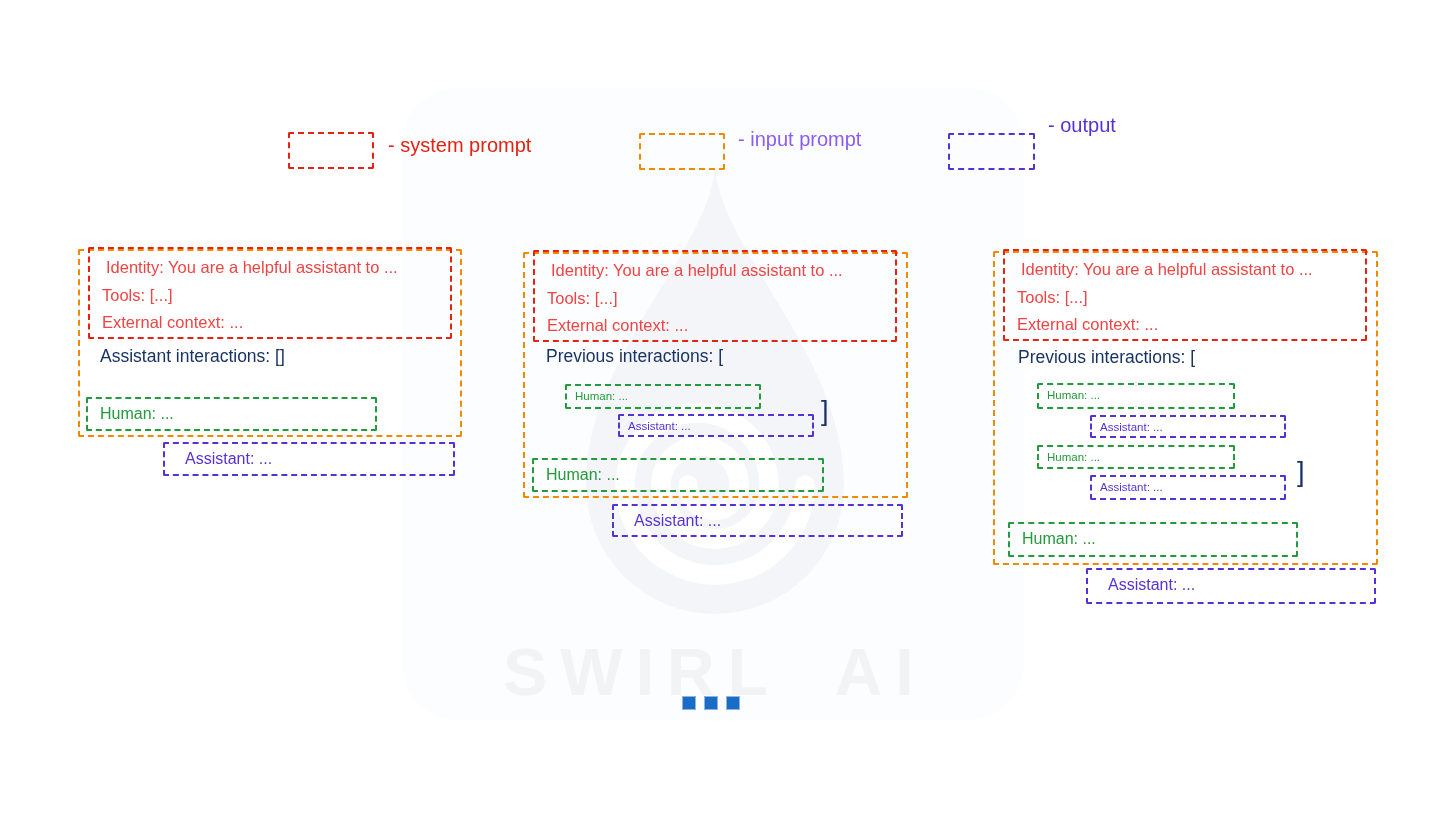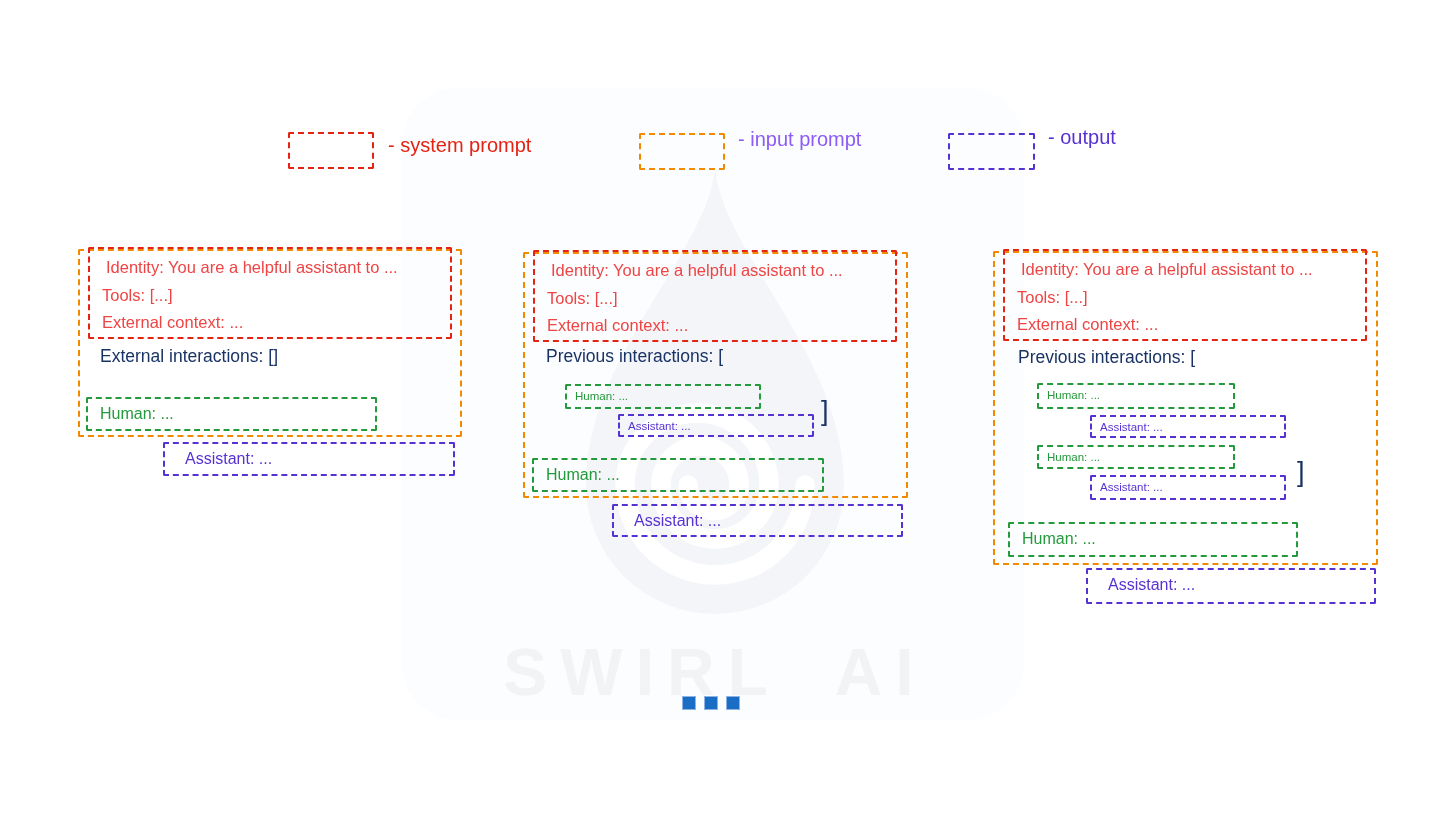--- a/index.html
+++ b/index.html
@@ -59,33 +59,33 @@
 <div class="wm-text">SWIRL AI</div>
 
 <div>
   <div class="dashed bc-sys" style="left:288px;top:120px;width:86px;height:37px;"></div>
   <div class="legend-label t-sys" style="left:388px;top:126px;margin-top:8px;">- system prompt</div>
 
   <div class="dashed bc-in" style="left:639px;top:121px;width:86px;height:37px;"></div>
   <div class="legend-label t-in" style="left:738px;top:128px;">- input prompt</div>
 
   <div class="dashed bc-out" style="left:948px;top:121px;width:87px;height:37px;"></div>
-  <div class="legend-label t-out" style="left:1048px;top:126px;text-align:right;">- output</div>
+  <div class="legend-label t-out" style="left:1048px;top:114px;text-align:right;">- output</div>
 </div>
 
 <div class="abs" style="left:78px;top:237px;width:384px;height:232px;">
   <div class="dashed bc-in" style="left:0;top:0;width:384px;height:188px;"></div>
 
   <div class="sys-text">
     <div class="sys-line first">Identity: You are a helpful assistant to ...</div>
     <div class="sys-line">Tools: [...]</div>
     <div class="sys-line">External context: ...</div>
   </div>
 
-  <div class="prev-label" style="left:22px;top:109px;">External interactions: []</div>
+  <div class="prev-label" style="left:22px;top:109px;">Assistant interactions: []</div>
 
   <div class="dashed bc-hum big-label t-hum" style="left:8px;top:148px;width:291px;height:34px;">Human: ...</div>
 
   <div class="dashed bc-out big-label assist t-out" style="left:85px;top:193px;width:292px;height:34px;">Assistant: ...</div>
 </div>
 
 <div class="abs" style="left:523px;top:240px;width:385px;height:290px;">
   <div class="dashed bc-in" style="left:0;top:0;width:385px;height:246px;"></div>
 
   <div class="sys-text">

